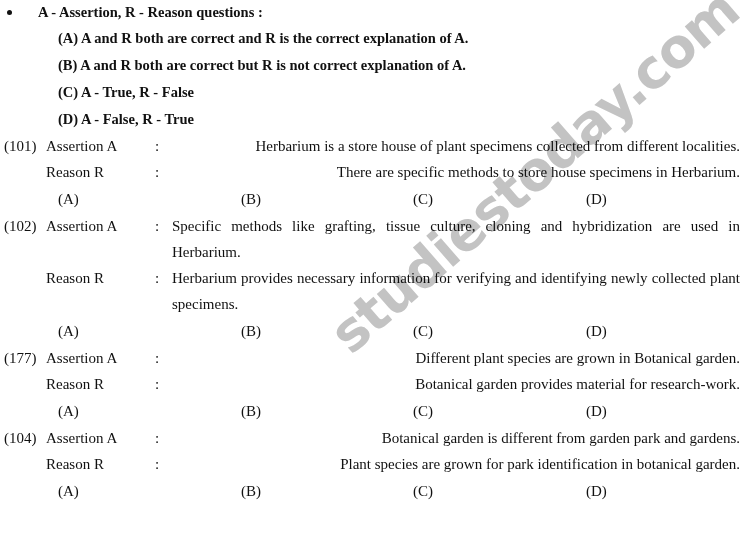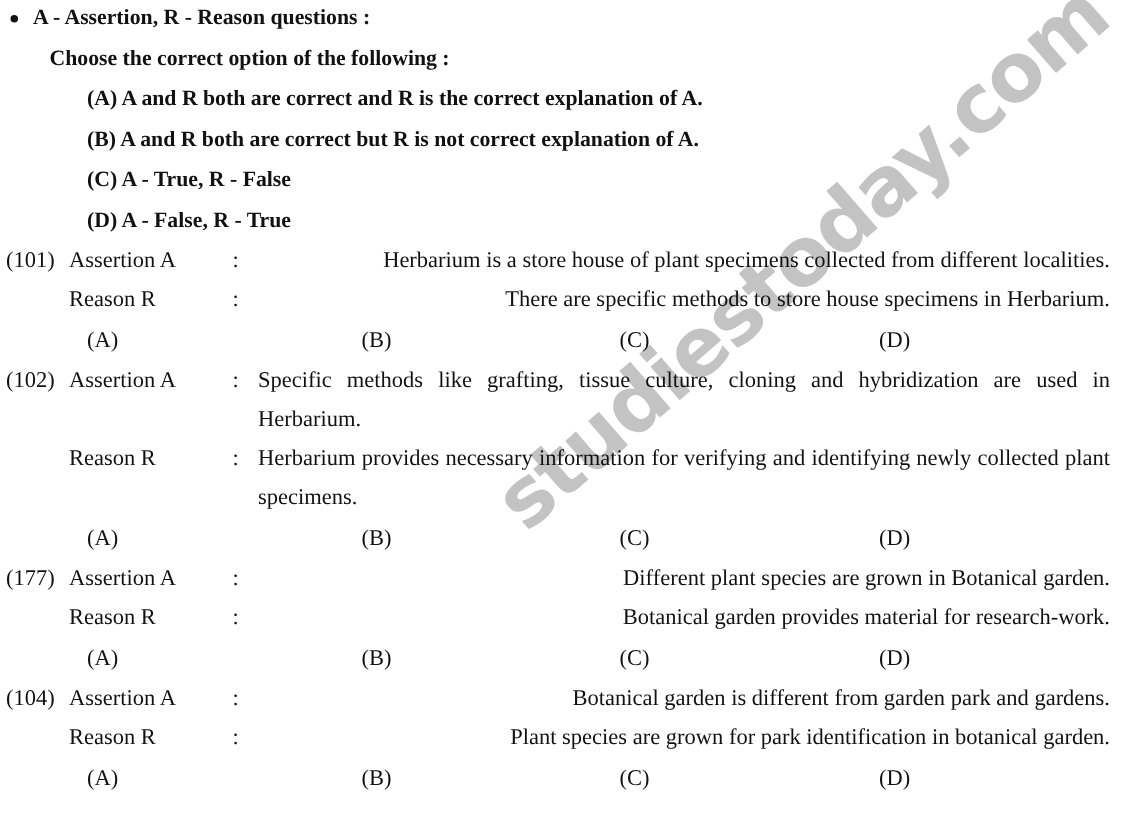--- a/index.html
+++ b/index.html
@@ -44,21 +44,21 @@
     z-index: 2;
   }
 
   
   .intro {
     font-weight: bold;
     font-size: 14.5px;
   }
   .intro-bullet-row {
     position: relative;
-    padding-left: 22px;
+    padding-left: 38px;
     height: 25px;
     line-height: 25px;
   }
   .bullet-dot {
     position: absolute;
     left: 7px;
     top: 10px;
     width: 5px;
     height: 5px;
     background: #111111;
@@ -142,21 +142,20 @@
 
   <div id="content">
 
     <div class="intro">
 
       <div class="intro-bullet-row">
         <span class="bullet-dot"></span>
         <span>A  -  Assertion, R - Reason questions :</span>
       </div>
 
-      <div class="intro-line">Choose the correct option of the following :</div>
 
       <div class="intro-option">(A) A and R both are correct and R is the correct explanation of A.</div>
       <div class="intro-option">(B) A and R both are correct but R is not correct explanation of A.</div>
       <div class="intro-option">(C) A - True, R - False</div>
       <div class="intro-option">(D) A - False, R - True</div>
     </div>
 
     <div class="question">
       <div class="qrow">
         <span class="qnum">(101)</span>

